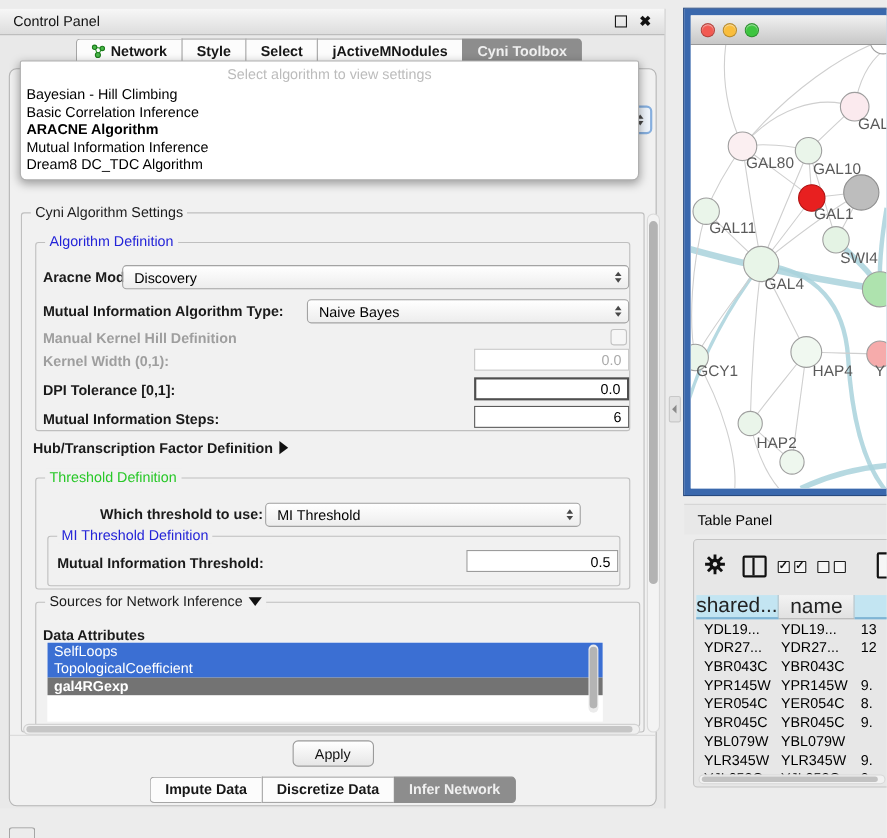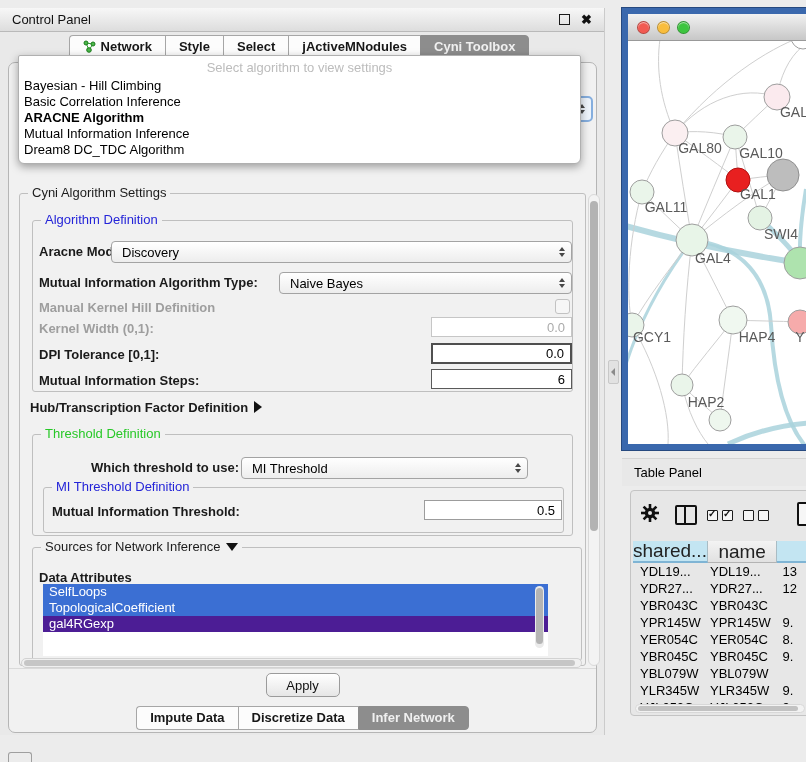--- a/index.html
+++ b/index.html
@@ -205,21 +205,21 @@
 
       <div class="group" style="left:12px;top:353px;width:550px;height:114px;">
         <span class="group-title">
           <span>Sources for Network Inference</span>
             <span class="arrow-down-sm"></span>
         </span>
         <span class="lbl" style="left:6px;top:12px;margin-top:10px;">Data Attributes</span>
         <div class="attr-list" id="attr-list">
             <div class="attr-item" style="background: rgb(59, 111, 211);">SelfLoops</div>
             <div class="attr-item" style="background: rgb(59, 111, 211);">TopologicalCoefficient</div>
-            <div class="attr-item" style="background: #4c1d95;">gal4RGexp</div>
+            <div class="attr-item" style="background: #737373; font-weight: bold;">gal4RGexp</div>
           </div>
         <div class="attr-vscroll" style="right:37px;top:38px;">
             <div class="thumb"></div>
           </div>
       </div>
     </div>
 
     <div class="vscroll">
         <div class="thumb"></div>
       </div>

